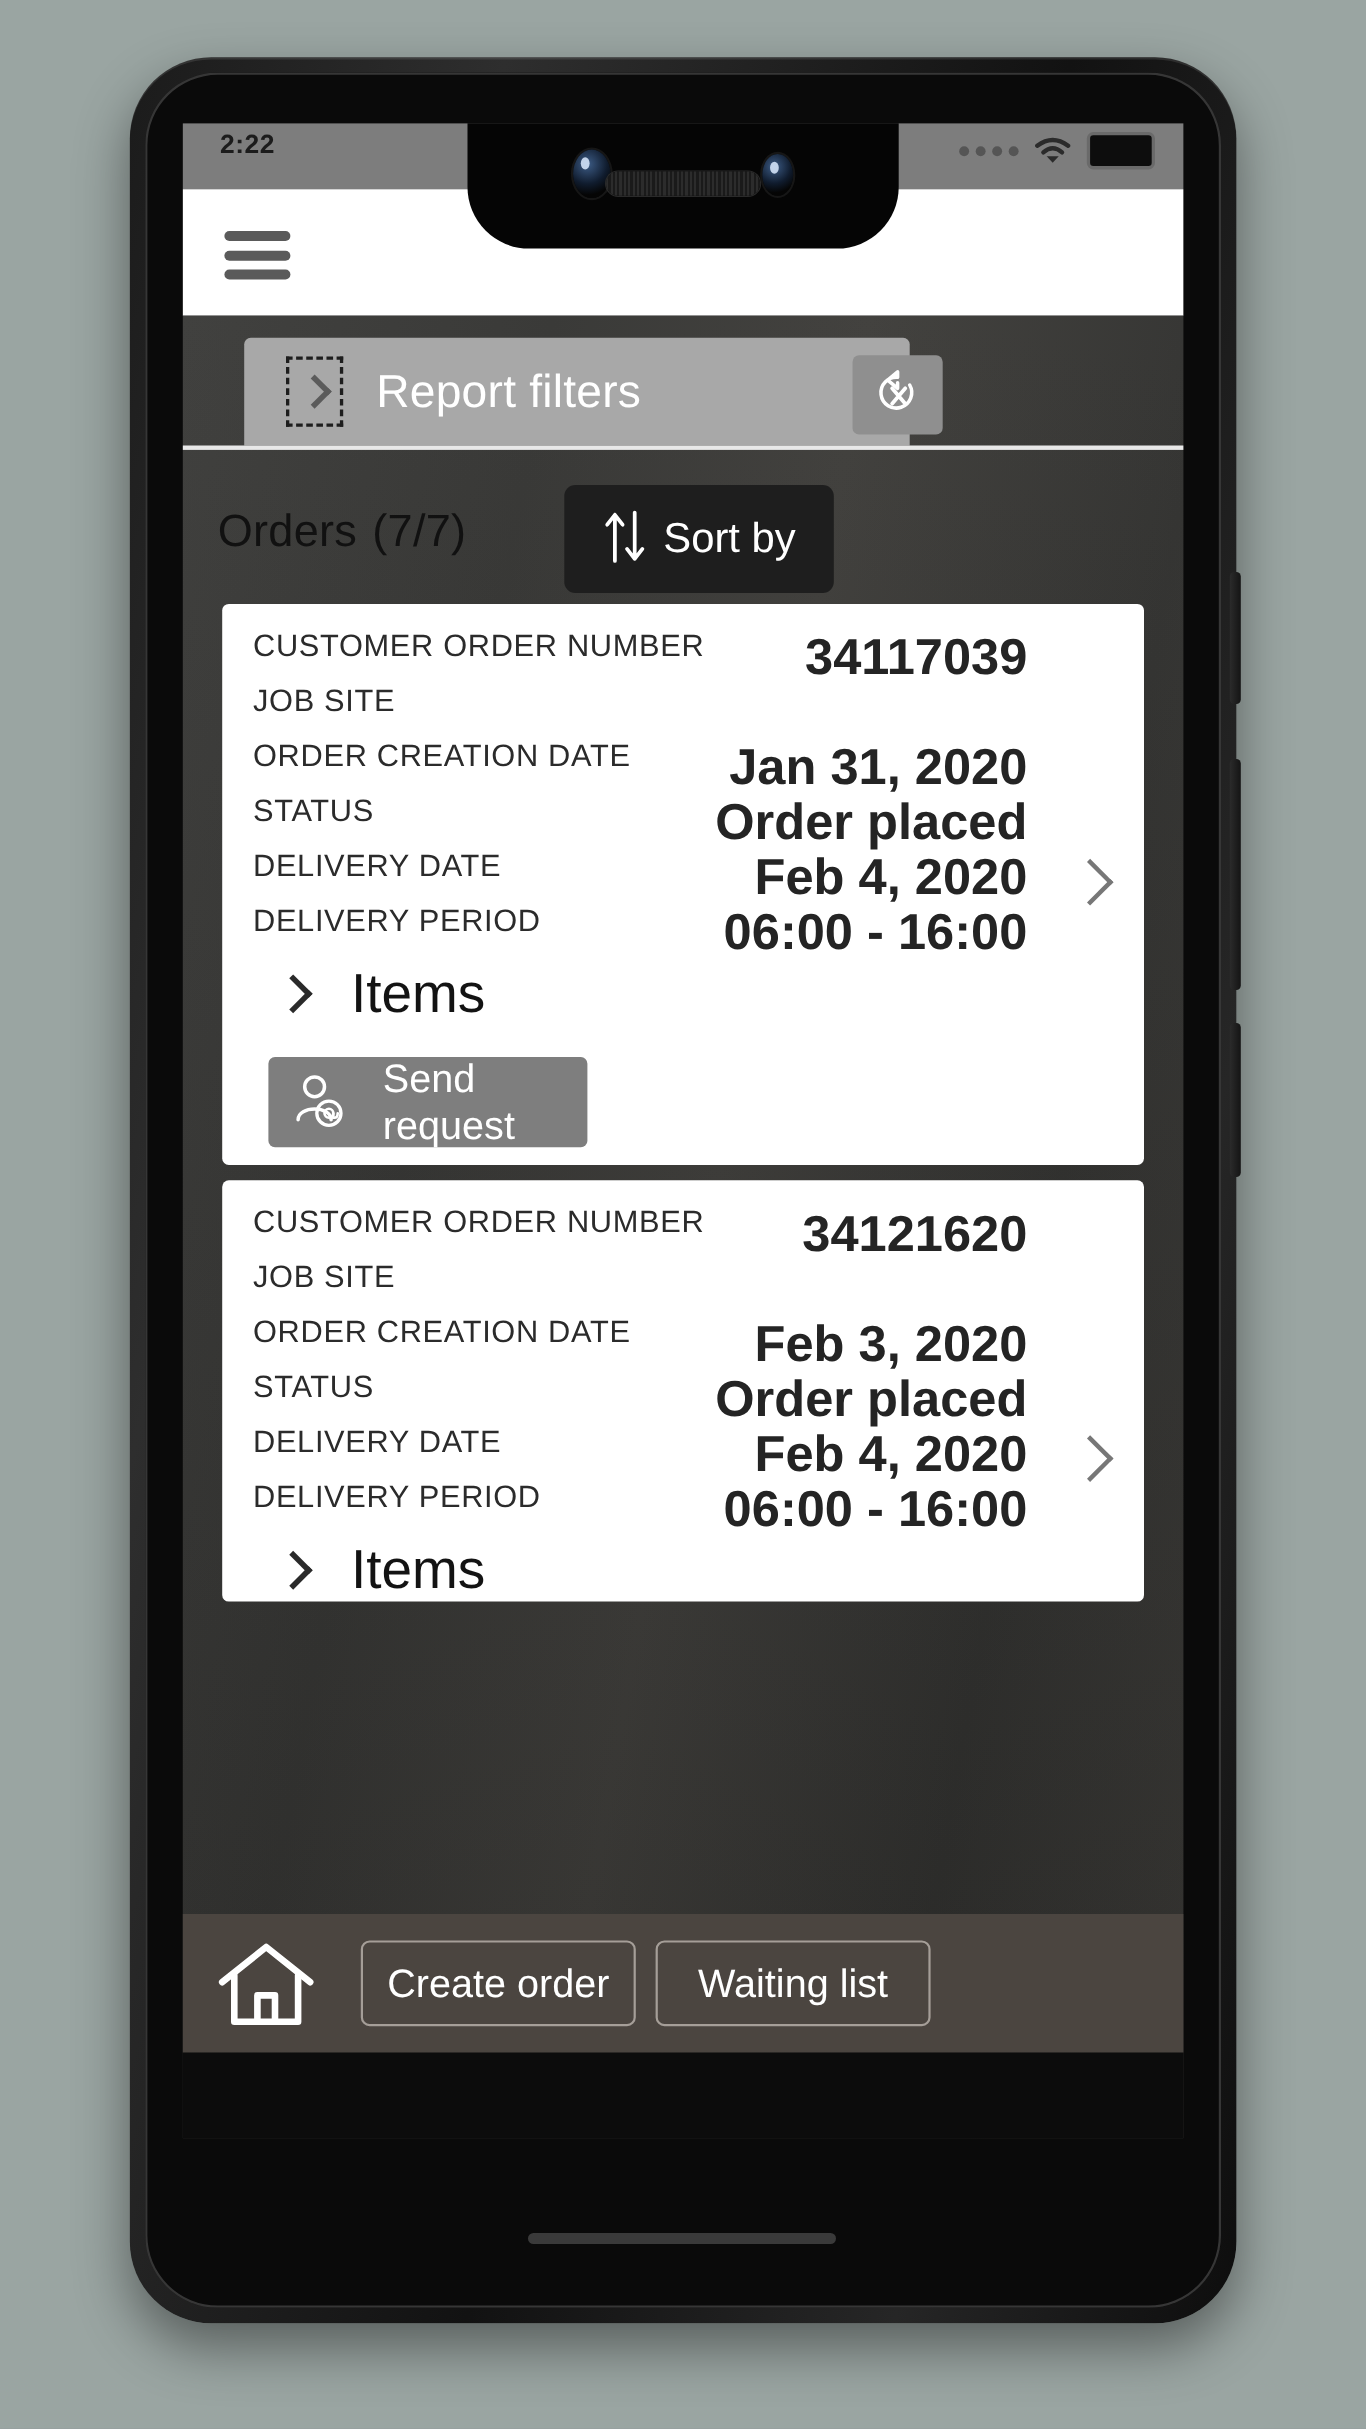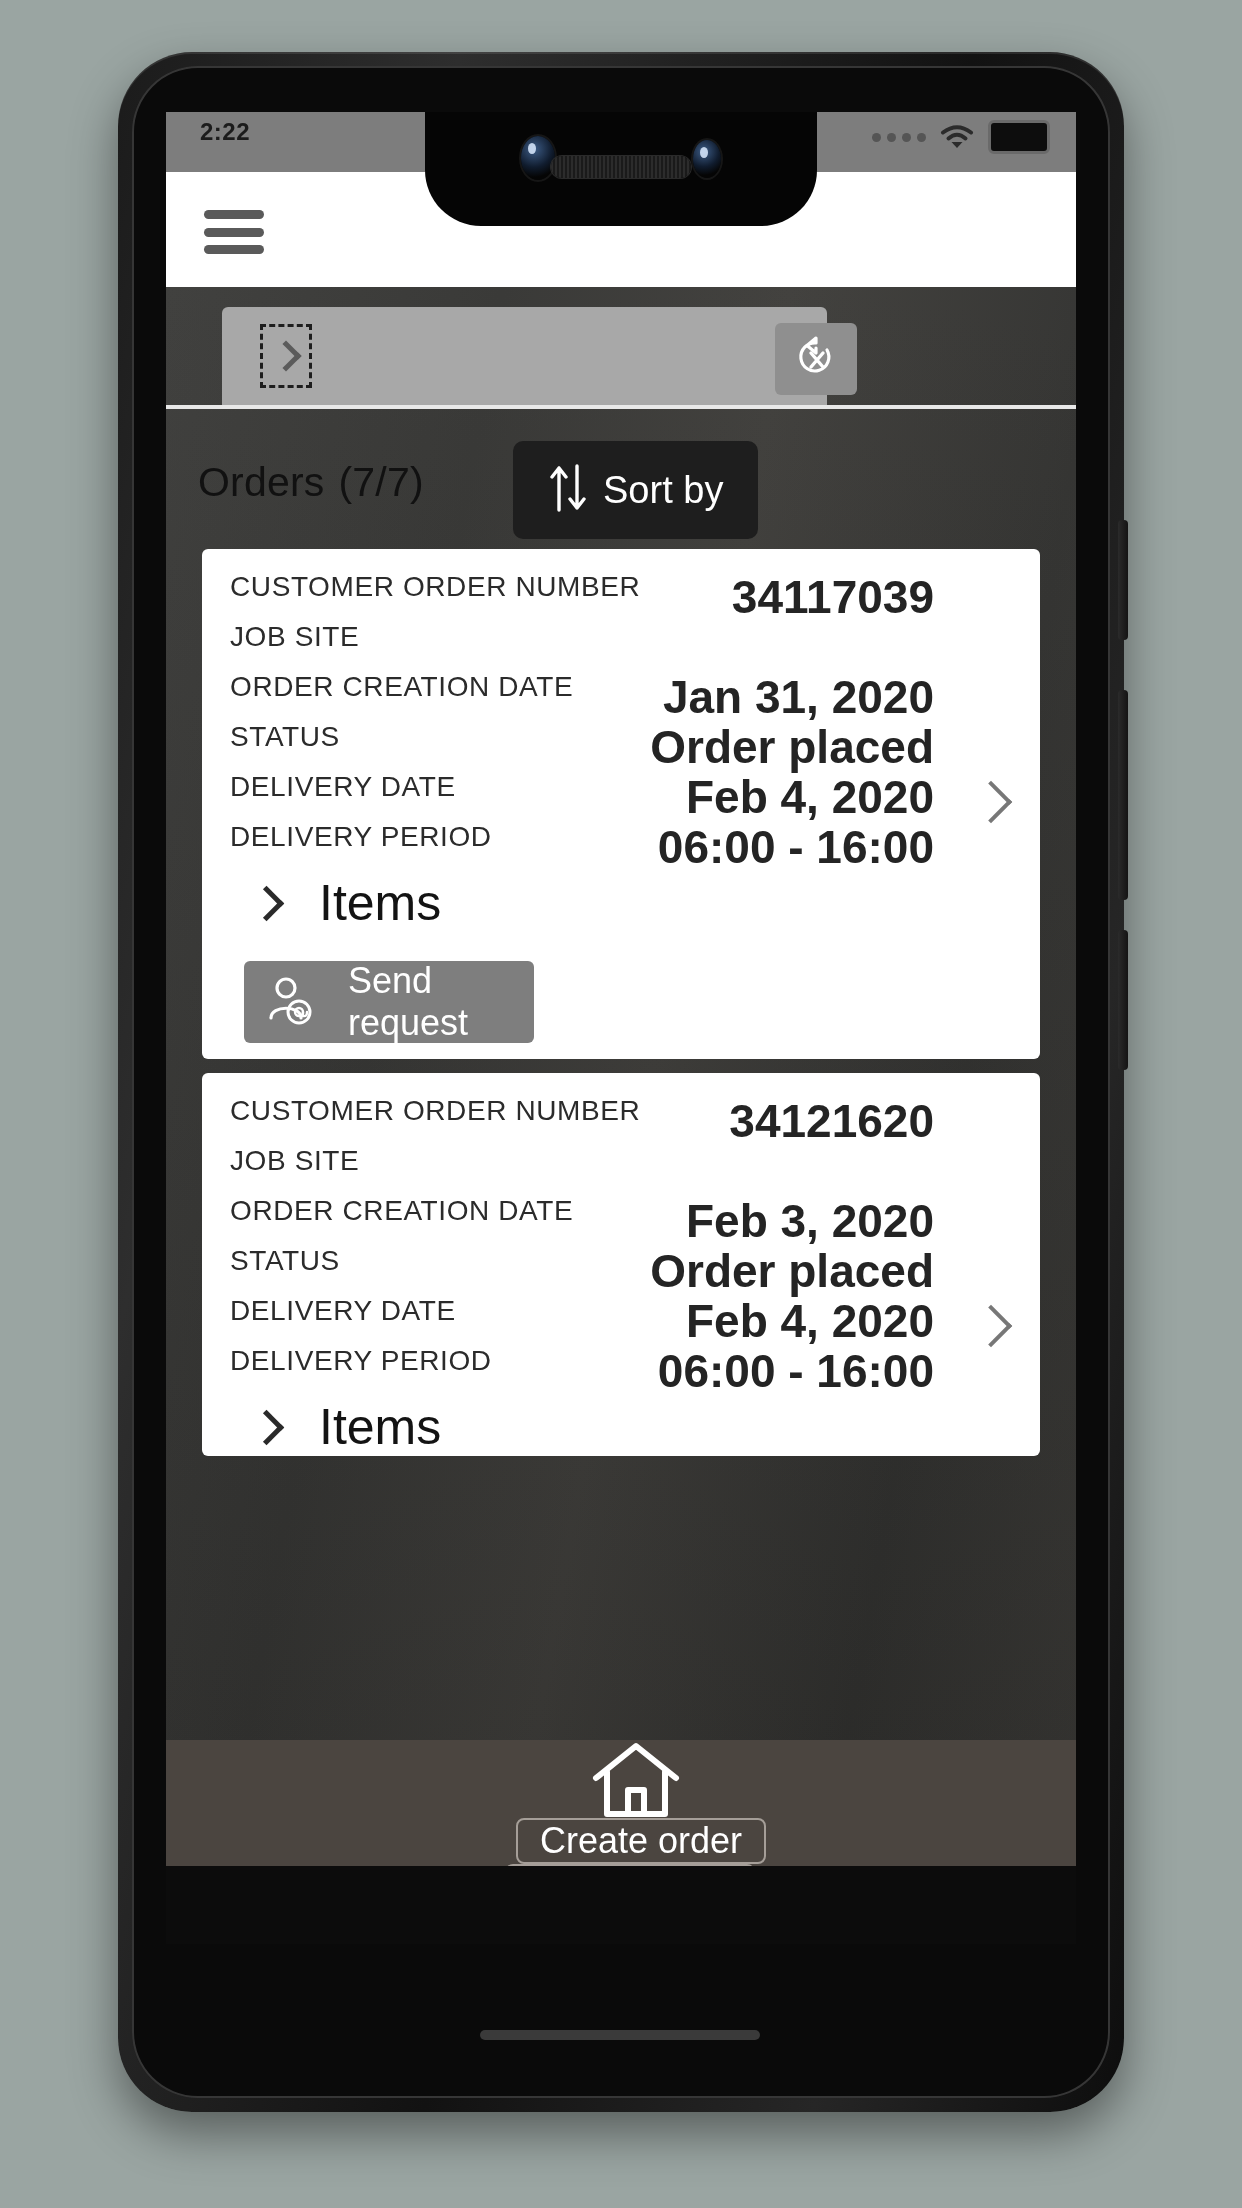--- a/index.html
+++ b/index.html
@@ -253,21 +253,21 @@
     padding-left: 22px;
     box-sizing: border-box;
   }
   .send-btn .lbl { color:#fff; font-size: 36px; }
 
   
   .bottomnav {
     position: absolute; left: 0; bottom: 78px;
     width: 910px; height: 126px;
     background: #4b4540;
-    display:flex; align-items:center;flex-direction:column;
+    display:flex; align-items:center;
   }
   .home-icon { margin-left: 30px; width: 92px; height: 78px; }
   .nav-btn {
     height: 78px;
     border: 2px solid #a59e98;
     border-radius: 8px;
     display:flex; align-items:center; justify-content:center;
     color: #ffffff; font-size: 36px;
     box-sizing: border-box;
   }
@@ -321,20 +321,21 @@
           <span></span>
       </div>
     </div>
 
     <div class="content">
 
       <div class="filterbar">
         <div class="filter-chevron-box">
           <span class="chev"></span>
         </div>
+        <div class="filter-label">Report filters</div>
       </div>
       <div class="reset-btn">
         <svg width="44" height="46" viewBox="0 0 44 46">
           <path d="M33 14 A14 14 0 1 1 22 7 L22 2 L13 9.5 L22 17 L22 12" stroke="#ffffff" stroke-width="3.2" fill="none" stroke-linecap="round" stroke-linejoin="round"></path>
           <path d="M17 17 L29 31 M29 17 L17 31" stroke="#ffffff" stroke-width="3.4" stroke-linecap="round"></path>
         </svg>
       </div>
       <div class="filter-underline"></div>
 
       <div class="orders-row">

